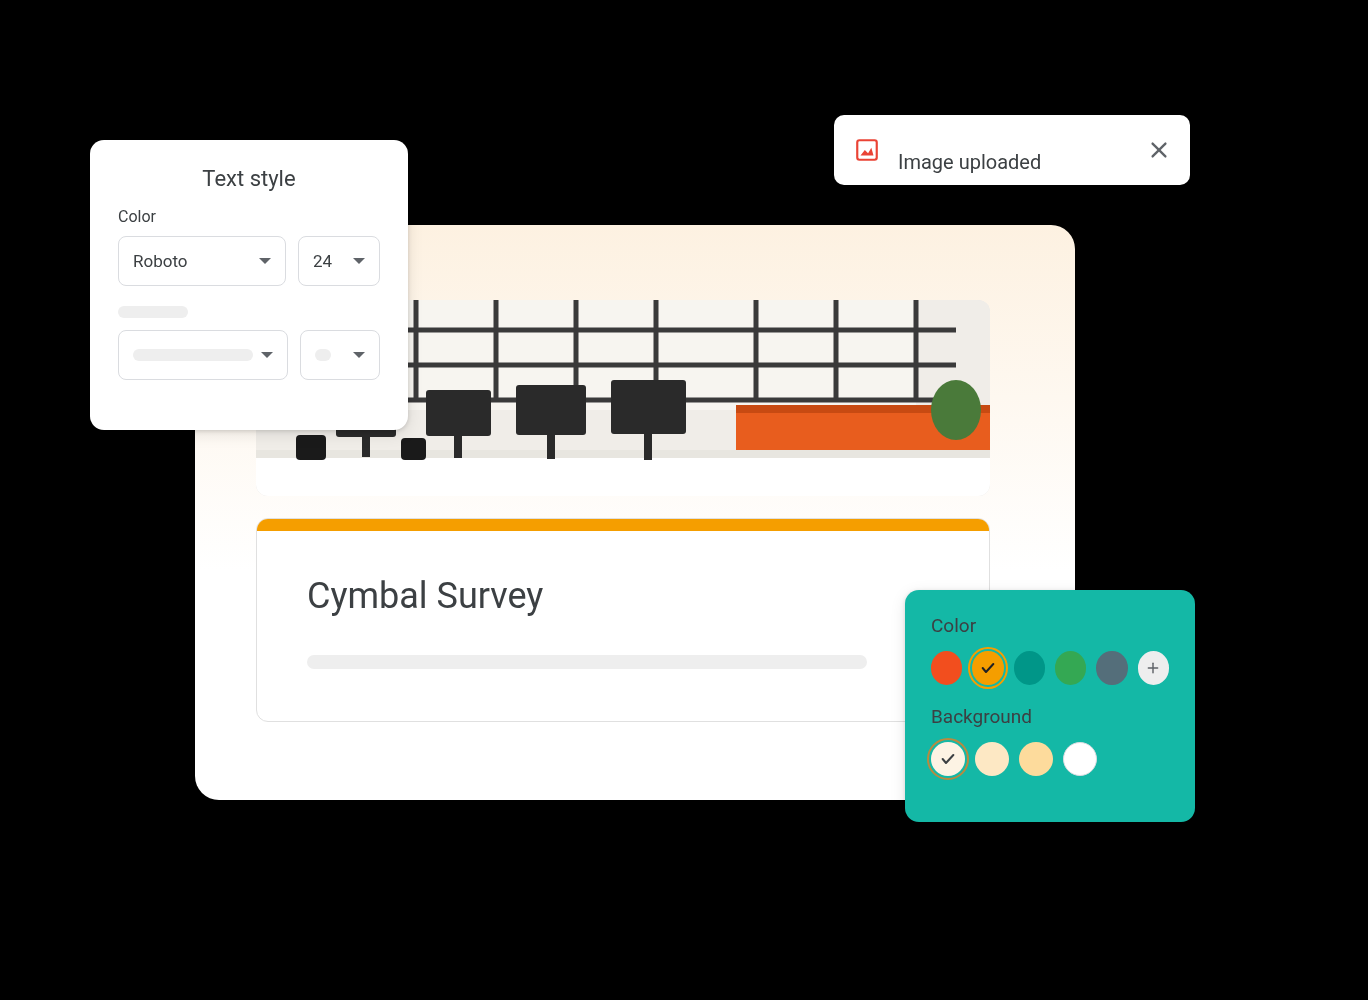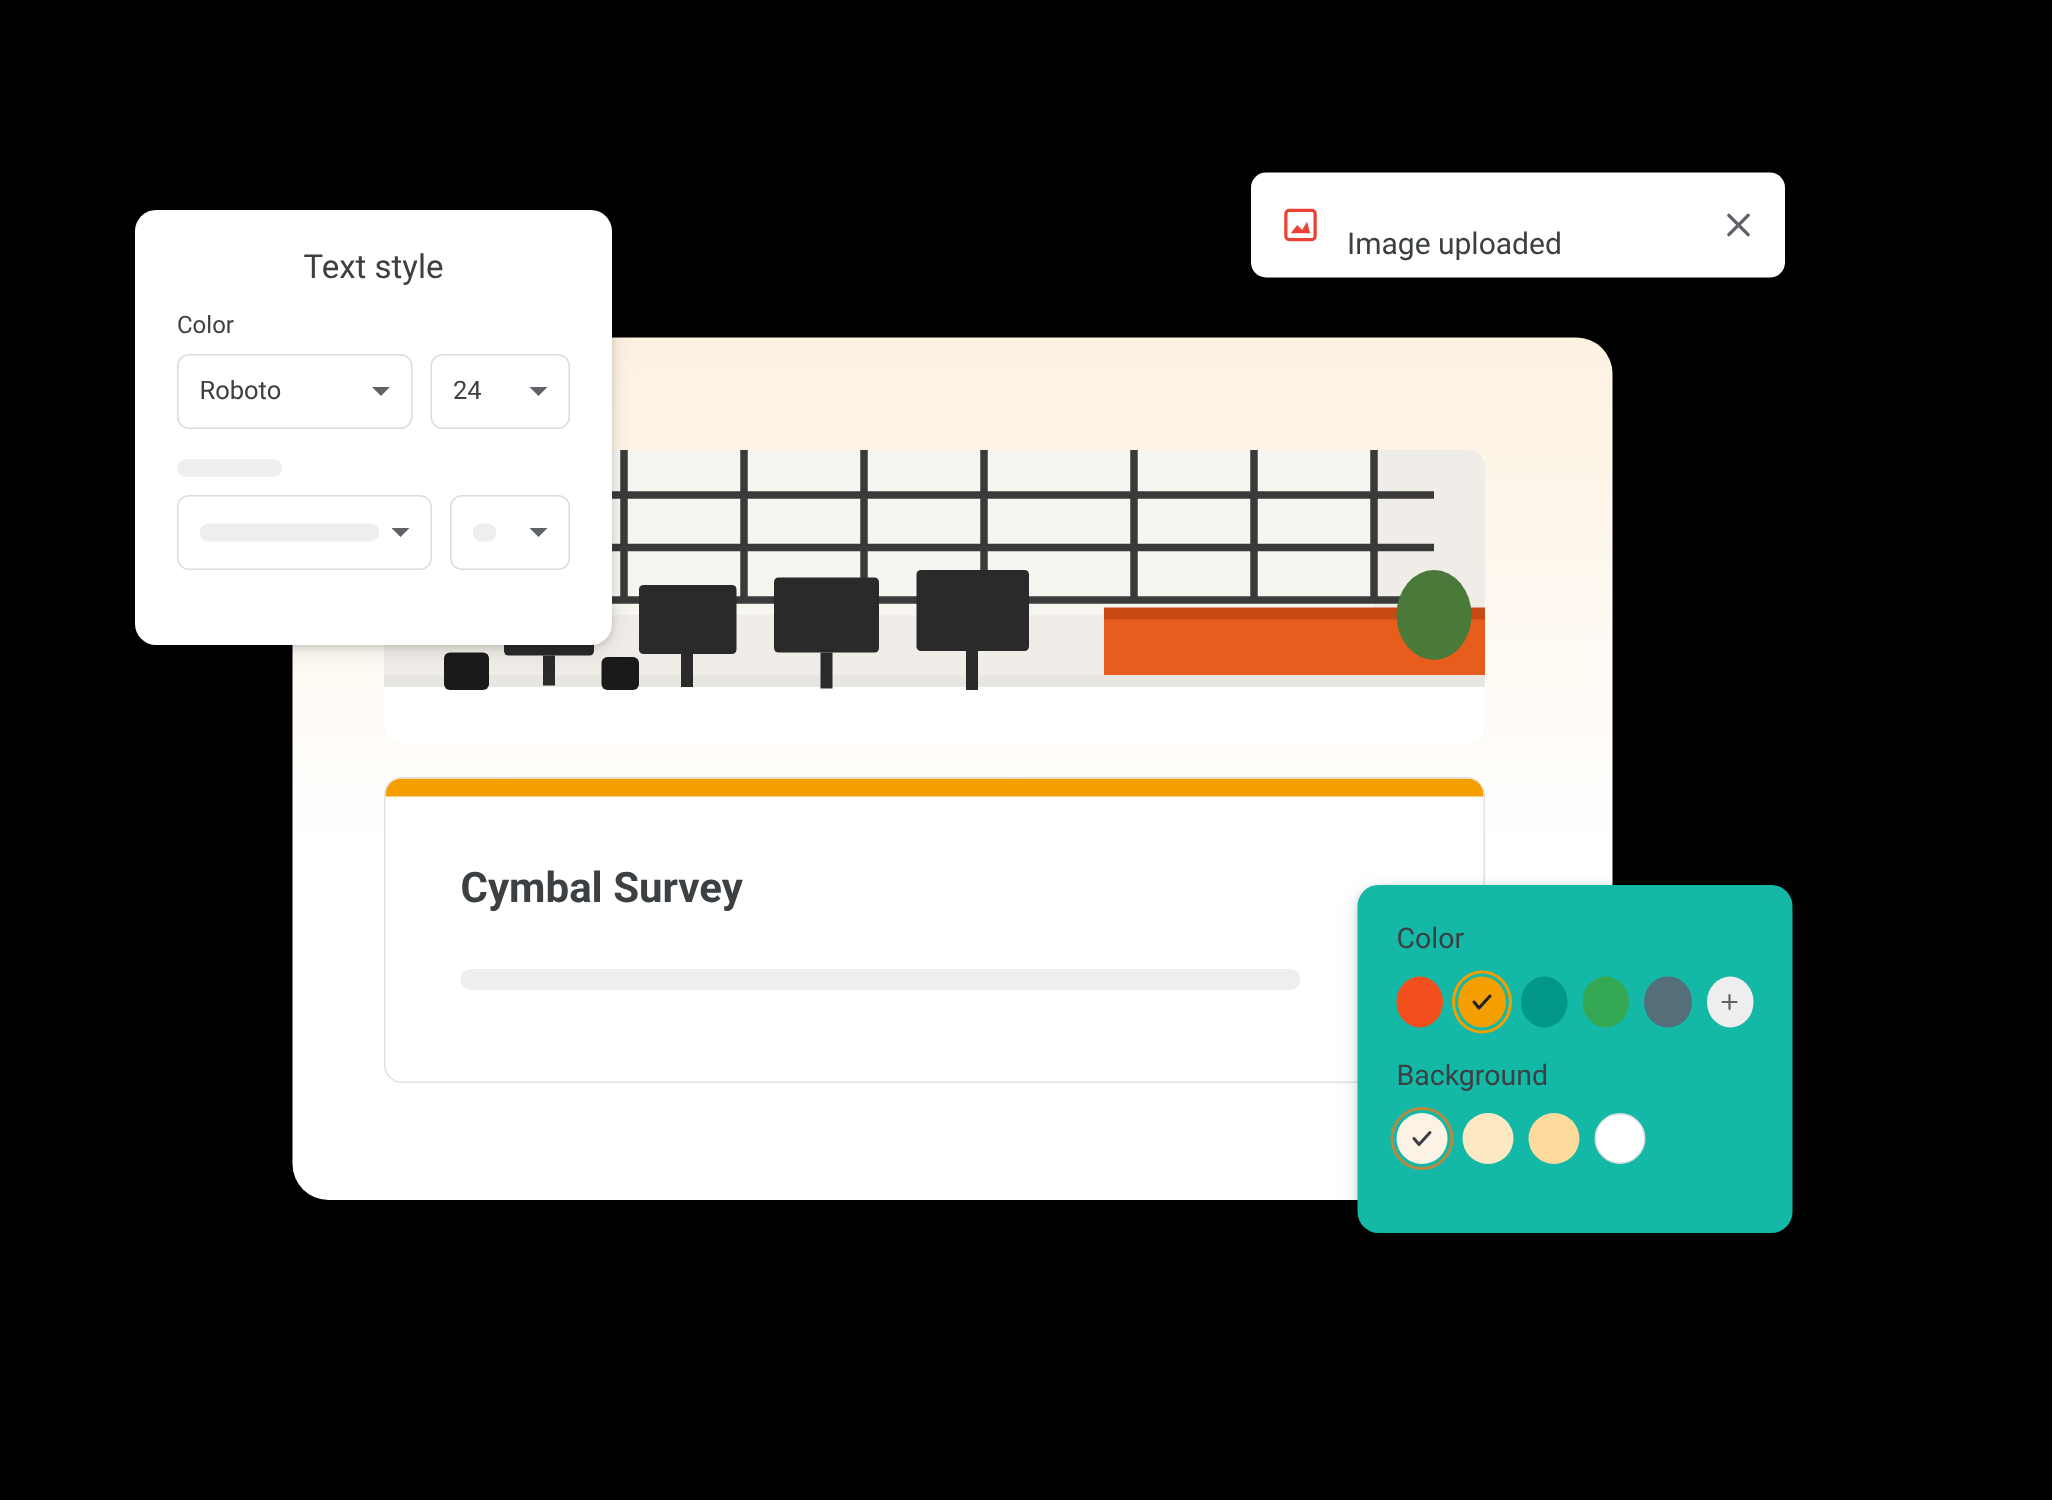--- a/index.html
+++ b/index.html
@@ -52,24 +52,24 @@
       border-radius: 12px;
       overflow: hidden;
     }
     
     .survey-card-topbar {
       height: 12px;
       background: #f59e00;
     }
     
     .survey-title {
-      font-size: 28px;
+      font-size: 36px;
       color: #3c4043;
       padding: 44px 50px 0 50px;
-      font-weight: 700;
+      font-weight: 400;
     }
     
     .survey-placeholder-line {
       margin: 38px 50px 0 50px;
       height: 14px;
       background: #eeeeee;
       border-radius: 8px;
       width: 560px;
     }
     
@@ -115,21 +115,21 @@
       border-radius: 8px;
       padding: 0 14px;
       font-size: 17px;
       color: #3c4043;
       cursor: pointer;
       background: #fff;
       text-align: right;
     }
     
     .select-font { flex: 1; }
-    .select-size { width: 93px; }
+    .select-size { width: 82px; }
     
     .caret {
       width: 0;
       height: 0;
       border-left: 6px solid transparent;
       border-right: 6px solid transparent;
       border-top: 6px solid #5f6368;
       margin-left: 8px;
     }
     

